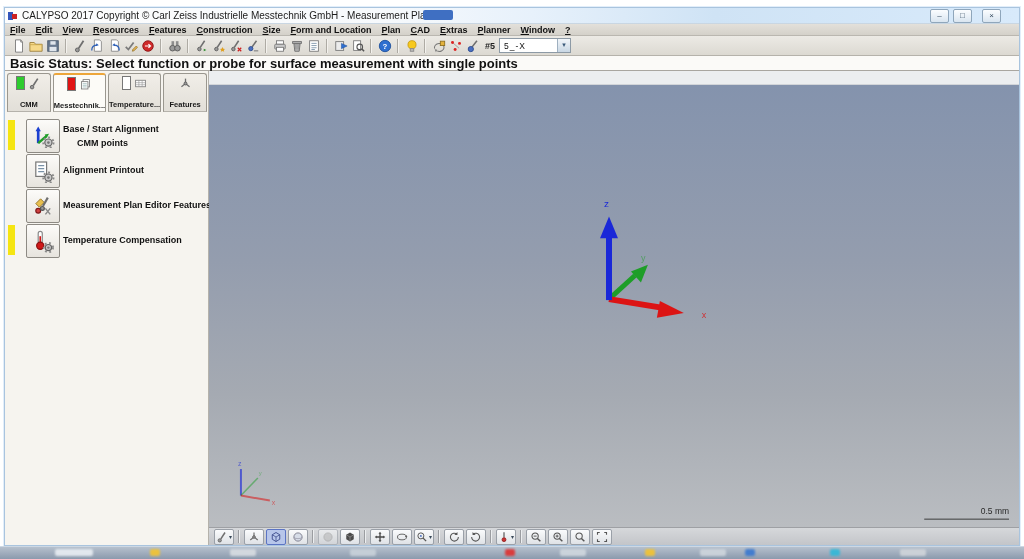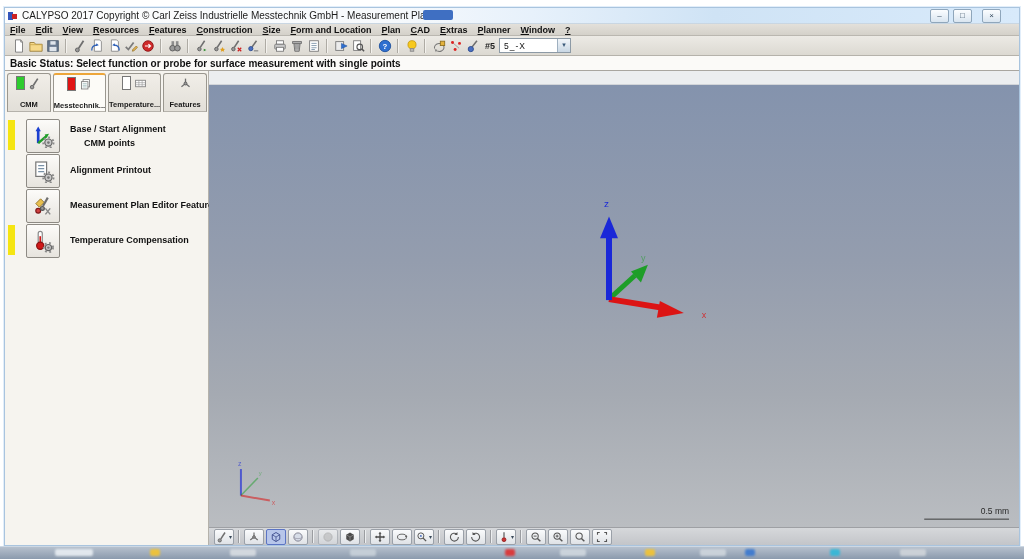--- a/index.html
+++ b/index.html
@@ -36,40 +36,40 @@
   .tb-sep{width:1px;height:14px;background:#aeaba4;border-right:1px solid #f4f2ee;margin:0 4px;flex:0 0 1px;}
   .probe-combo{display:flex;align-items:center;margin-left:4px;gap:4px;}
   .probe-num{font-size:9px;font-weight:bold;color:#222;}
   .combo{width:70px;height:13px;background:#fff;border:1px solid #8d9aa6;display:flex;align-items:center;}
   .combo-val{flex:1;font-size:8.5px;padding-left:4px;color:#111;letter-spacing:1px;}
   .combo-btn{width:12px;height:100%;background:linear-gradient(#f2f6fa,#c9d7e4);border-left:1px solid #9fb0c0;
     font-size:7px;line-height:12px;text-align:center;color:#3a5a7a;}
   
   .statusbar{height:14px;flex:0 0 14px;background:#fbfaf8;border-bottom:1px solid #a9a6a0;
     display:flex;align-items:center;padding-left:5px;}
-  .status-text{font-size:10px;font-weight:bold;color:#111;}
+  .status-text{font-size:13px;font-weight:bold;color:#111;}
   
   .bodyrow{flex:1;display:flex;min-height:0;}
   .sidebar{width:203px;flex:0 0 203px;background:#f6f4ef;border-right:1px solid #b5b2ab;
     display:flex;flex-direction:column;}
   .tabs{display:flex;gap:2px;padding:2px 1px 0 2px;}
   .tab{flex:1;border:1px solid #9a978f;border-bottom:1px solid #b5b2ab;border-radius:3px 3px 0 0;
     background:linear-gradient(#f1eee8,#e2dfd8);padding:2px 0 1px;display:flex;flex-direction:column;align-items:center;}
   .tab.active{background:#fcfbf7;border-top:2px solid #eda63a;}
   .tab-iconrow{display:flex;align-items:center;gap:3px;height:14px;}
   .tab-ind{width:7px;height:12px;border:1px solid #777;}
   .tab-ic svg{width:13px;height:13px;display:block;}
   .tab-label{font-size:7.5px;font-weight:bold;color:#1a1a1a;margin-top:10px;white-space:nowrap;}
   .side-items{margin-top:6px;display:flex;flex-direction:column;}
   .side-item{position:relative;height:35px;display:flex;align-items:center;}
   .side-bar{position:absolute;left:3px;top:2px;width:7px;height:30px;}
   .side-iconbtn{margin-left:21px;width:32px;height:32px;border:1px solid #8d8a84;border-radius:2px;
     background:linear-gradient(#fcfbf9,#e7e4de);display:flex;align-items:center;justify-content:center;flex:0 0 32px;}
   .side-iconbtn svg{width:24px;height:24px;display:block;}
-  .side-texts{margin-left:10px;display:flex;flex-direction:column;}
+  .side-texts{margin-left:3px;display:flex;flex-direction:column;}
   .side-label{font-size:9px;font-weight:bold;color:#111;line-height:11px;white-space:nowrap;}
   .side-sub{font-size:9px;font-weight:bold;color:#111;margin-left:14px;margin-top:3px;white-space:nowrap;}
   
   .main{flex:1;display:flex;flex-direction:column;min-width:0;}
   .vp-header{height:13px;flex:0 0 13px;background:#eceef0;border-bottom:1px solid #d2d5d9;}
   .viewport{flex:1;position:relative;min-height:0;
     background:linear-gradient(180deg,#8493ad 0%,#949dae 40%,#a5aab2 70%,#babdc1 100%);}
   .viewport svg.overlay{position:absolute;inset:0;width:100%;height:100%;}
   
   .viewbar{height:17px;flex:0 0 17px;background:linear-gradient(#d6d8db,#c3c5c9);

